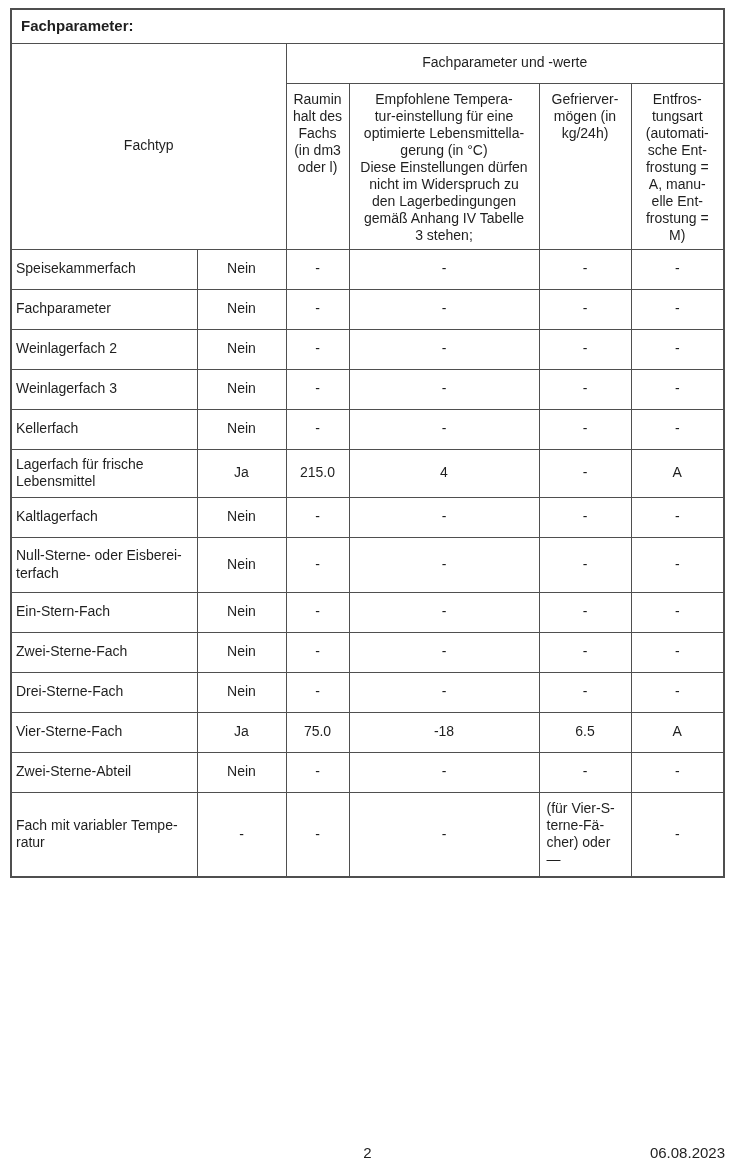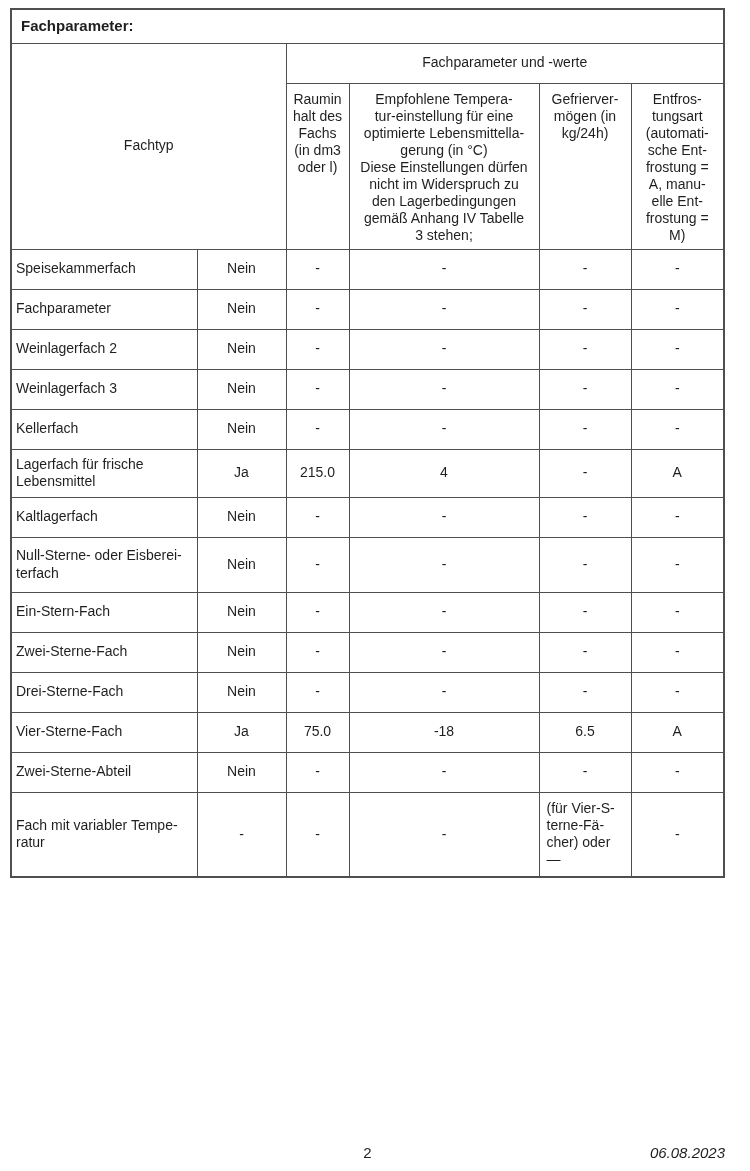--- a/index.html
+++ b/index.html
@@ -38,21 +38,21 @@
   tr.r-last{height:85px;}
   td.freeze-note{text-align:left;padding-left:7px;padding-right:4px;margin-left:48px;}
   .footer{
     position:absolute;left:10px;top:1144px;width:715px;height:18px;
     font-size:15px;color:#1f1f1f;
   }
   .footer .pageno{
     position:absolute;left:0;width:715px;text-align:center;
   }
   .footer .date{
-    position:absolute;right:0;text-align:center;font-style:italic;
+    position:absolute;right:0;text-align:center;
   }
 </style>
 </head>
 <body>
 
 <div class="page">
 
   <table class="fachtable">
     <colgroup>
       <col style="width:186px">

